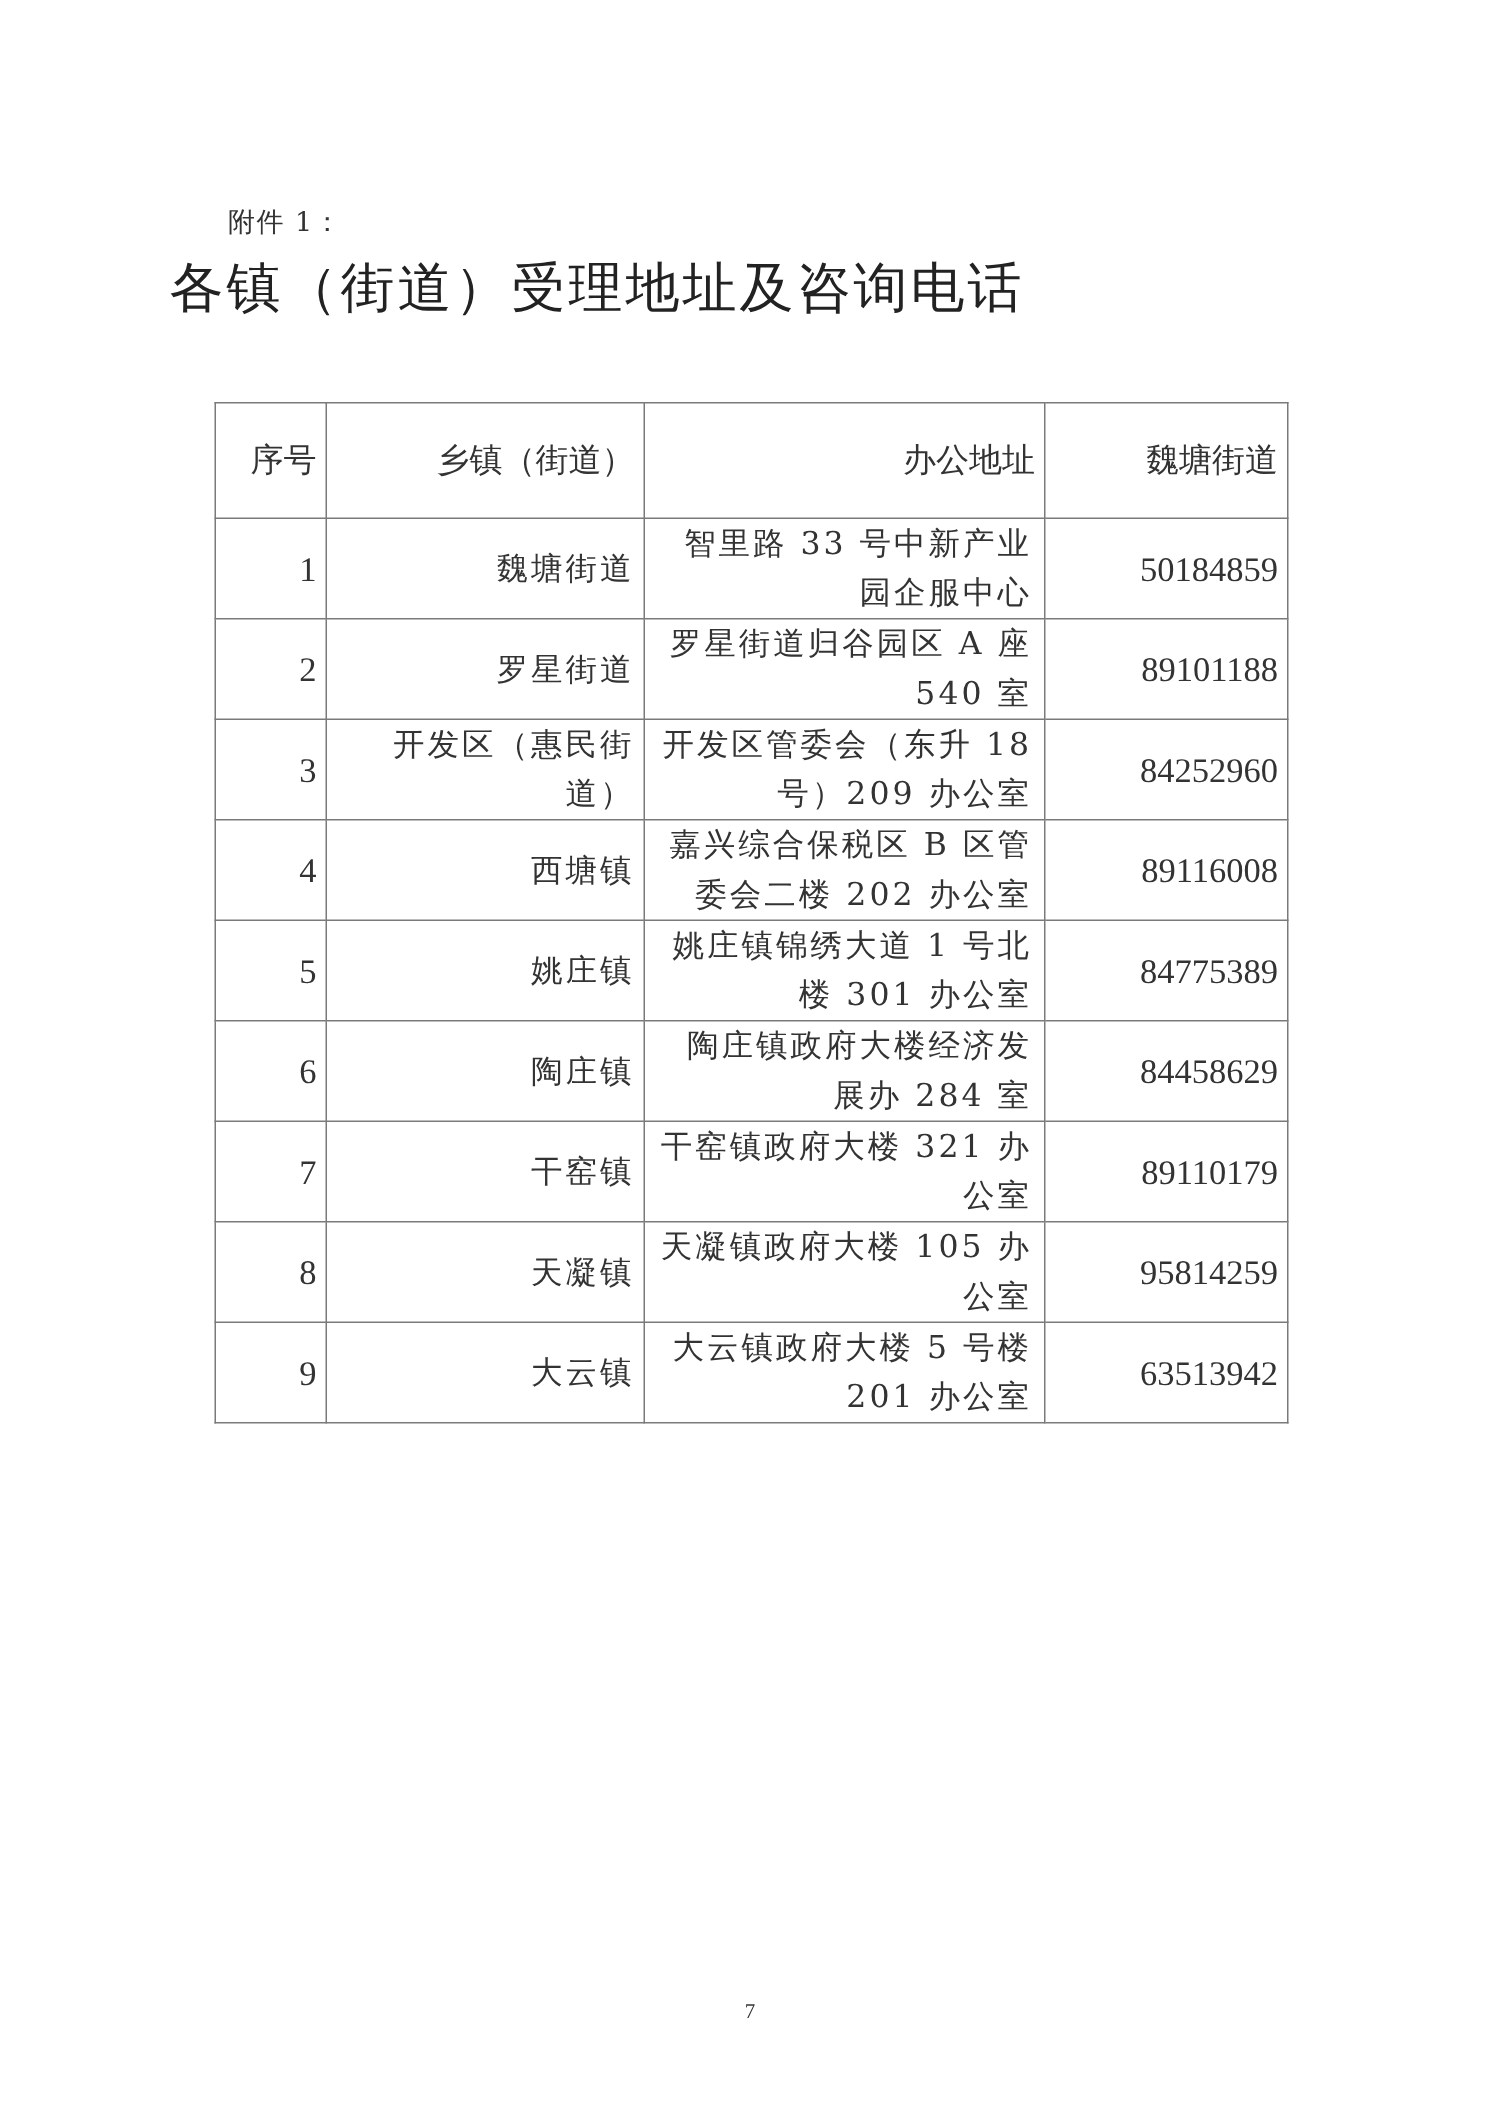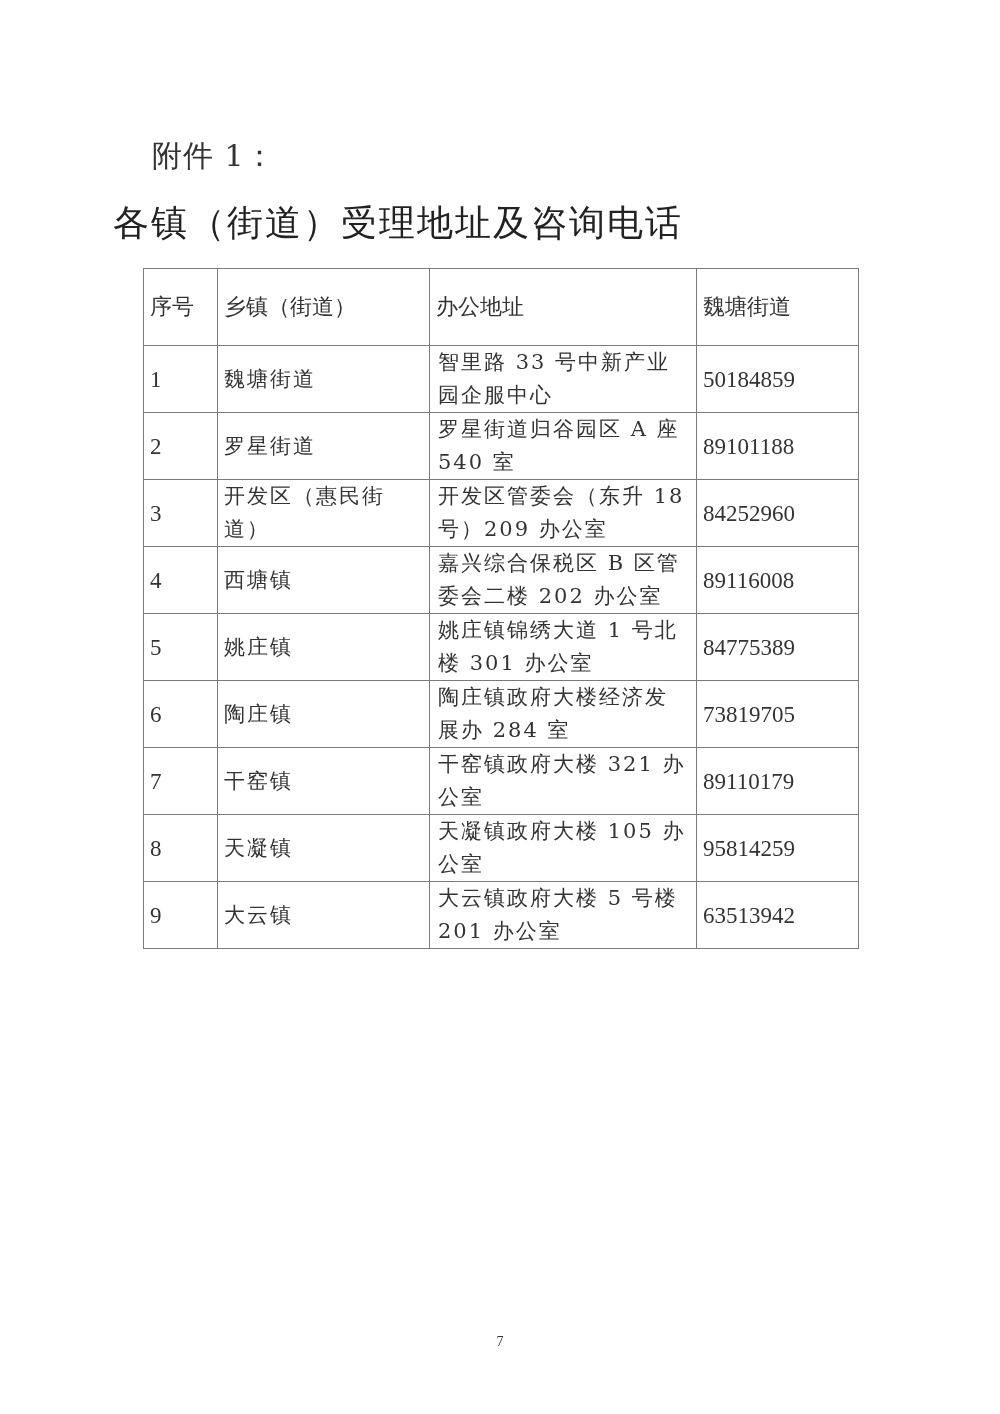--- a/index.html
+++ b/index.html
@@ -2,33 +2,33 @@
 <html><head>
   <meta charset="utf-8">
   <style>
     html, body { margin: 0; padding: 0; background: #ffffff; }
     body {
       width: 1000px; height: 1414px; position: relative; overflow: hidden;
       font-family: "DejaVu Serif", "Liberation Serif", serif; color: #222;
     }
     .attachment-label {
       position: absolute; left: 152px; top: 136px;
-      font-size: 30px; color: #333; letter-spacing: 1px;
+      font-size: 18px; color: #333; letter-spacing: 1px;
     }
     .doc-title {
       position: absolute; left: 0; width: 796px; top: 168px;
       text-align: center; font-size: 36px; color: #222;
-      font-family: "DejaVu Sans", "Liberation Sans", sans-serif; letter-spacing: 2px; margin-top: 31px;
+      font-family: "DejaVu Sans", "Liberation Sans", sans-serif; letter-spacing: 2px;
     }
     table.addr-table {
       position: absolute; left: 143px; top: 268px;
       width: 715px; border-collapse: collapse; table-layout: fixed;
     }
     .addr-table td, .addr-table th {
-      border: 1.5px solid #7a7a7a; text-align: left; vertical-align: middle;
+      border: 1.5px solid #7a7a7a; text-align: right; vertical-align: middle;
       padding: 0 6px; color: #333; font-weight: normal;
     }
     .addr-table th {
       height: 76px; font-size: 22px;
       font-family: "DejaVu Sans", "Liberation Sans", sans-serif;
     }
     .addr-table td { height: 66px; font-size: 21px; line-height: 33px; }
     .addr-table td.num, .addr-table td.phone {
       font-family: "Liberation Serif", "DejaVu Serif", serif; font-size: 23px;
     }
@@ -89,21 +89,21 @@
     <tr>
       <td class="num">5</td>
       <td class="town">姚庄镇</td>
       <td class="addr">姚庄镇锦绣大道 1 号北楼 301 办公室</td>
       <td class="phone">84775389</td>
     </tr>
     <tr>
       <td class="num">6</td>
       <td class="town">陶庄镇</td>
       <td class="addr">陶庄镇政府大楼经济发展办 284 室</td>
-      <td class="phone">73819705</td>
+      <td class="phone">84458629</td>
     </tr>
     <tr>
       <td class="num">7</td>
       <td class="town">干窑镇</td>
       <td class="addr">干窑镇政府大楼 321 办公室</td>
       <td class="phone">89110179</td>
     </tr>
     <tr>
       <td class="num">8</td>
       <td class="town">天凝镇</td>

